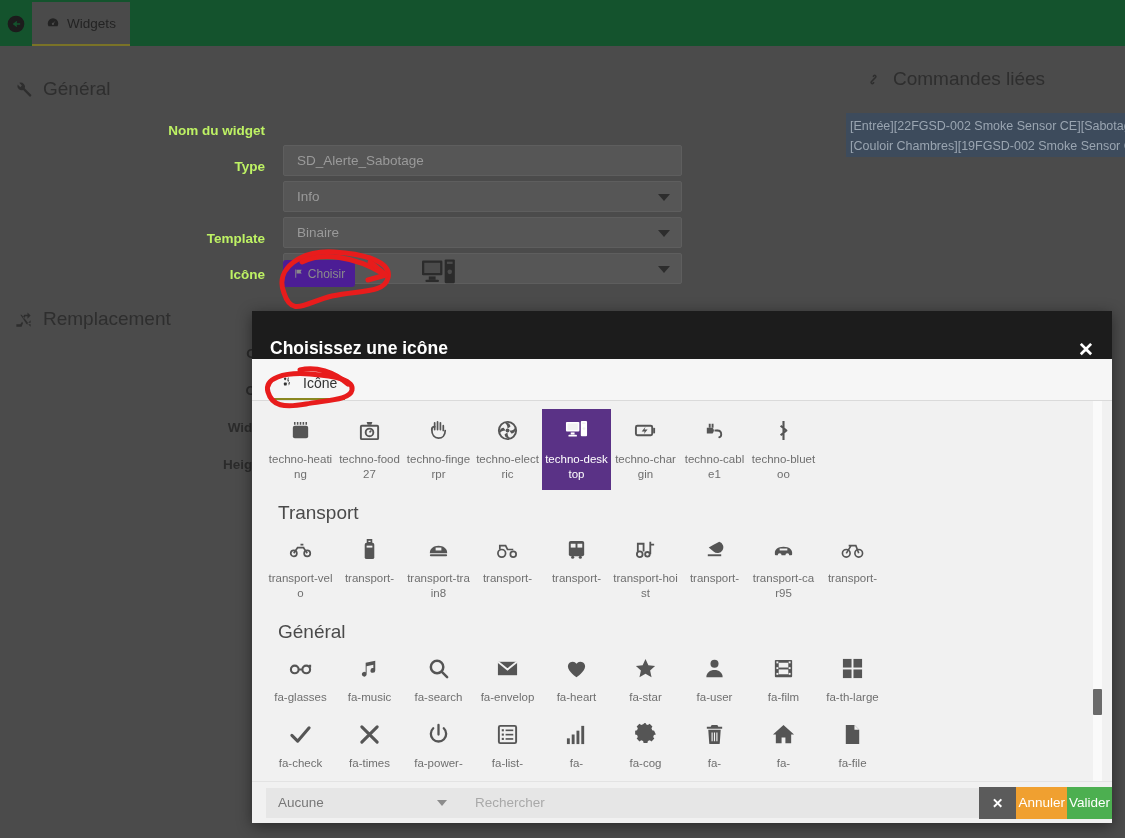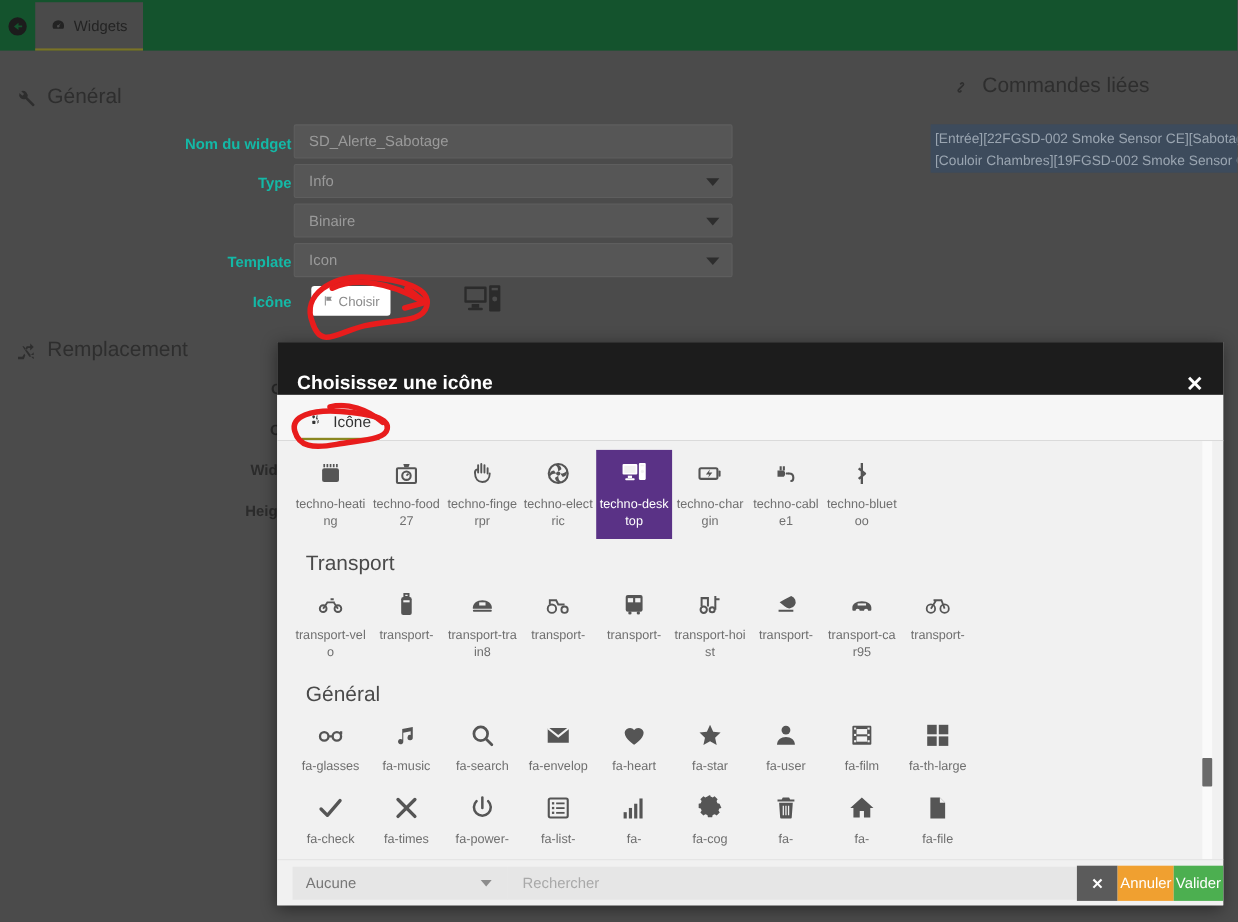--- a/index.html
+++ b/index.html
@@ -37,35 +37,35 @@
     color:#2e2e2e; font-size:19px;
   }
   .section-head svg { width:19px; height:19px; }
   #sec-general { left:14px; top:78px; }
   #sec-remplacement { left:14px; top:308px; }
   #sec-commandes { left:864px; top:68px; color:#2e2e2e; }
 
   .form-row { position:absolute; left:0; width:690px; height:36px; }
   .form-label {
     position:absolute; left:0; width:265px; text-align:right;
-    color:#14b8a6; font-size:13.5px; font-weight:bold; line-height:36px;
+    color:#bef264; font-size:13.5px; font-weight:bold; line-height:36px;
   }
   .form-field {
-    position:absolute; left:267px; width:399px; height:31px;
+    position:absolute; left:283px; width:399px; height:31px;
     background:#565656; border:1px solid #5e5e5e; border-radius:2px;
-    color:#9a9a9a; font-size:13.5px; line-height:29px; padding-left:13px;
+    color:#9a9a9a; font-size:13.5px; line-height:29px; padding-left:13px;margin-top:32px;
   }
   .caret {
     position:absolute; right:11px; top:12px;
     width:0; height:0; border-left:6px solid transparent;
     border-right:6px solid transparent; border-top:7px solid #2d2d2d;
   }
   .choisir-btn {
     position:absolute; left:283px; top:260px; width:72px; height:27px;
-    background:#ffffff; border-radius:3px; color:#8b8b8b; font-size:12px;
+    background:#4c1d95; border-radius:3px; color:#8b8b8b; font-size:12px;
     display:flex; align-items:center; justify-content:center; gap:4px;
   }
   .choisir-btn svg { width:11px; height:11px; }
   .icon-preview {
     position:absolute; left:422px; top:258px; width:34px; height:30px;
     color:#2b2b2b;
   }
   .icon-preview svg { width:34px; height:30px; }
 
   .rem-label {

